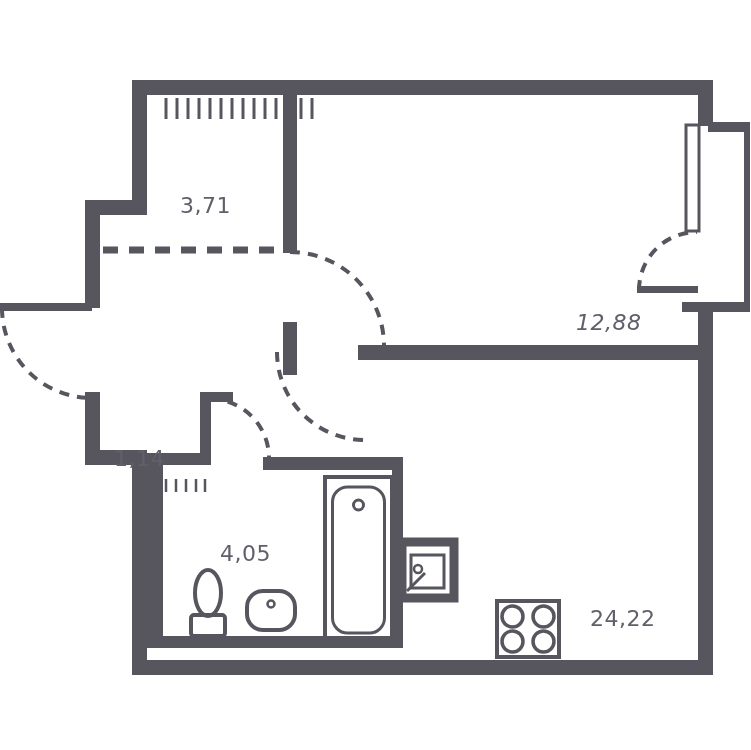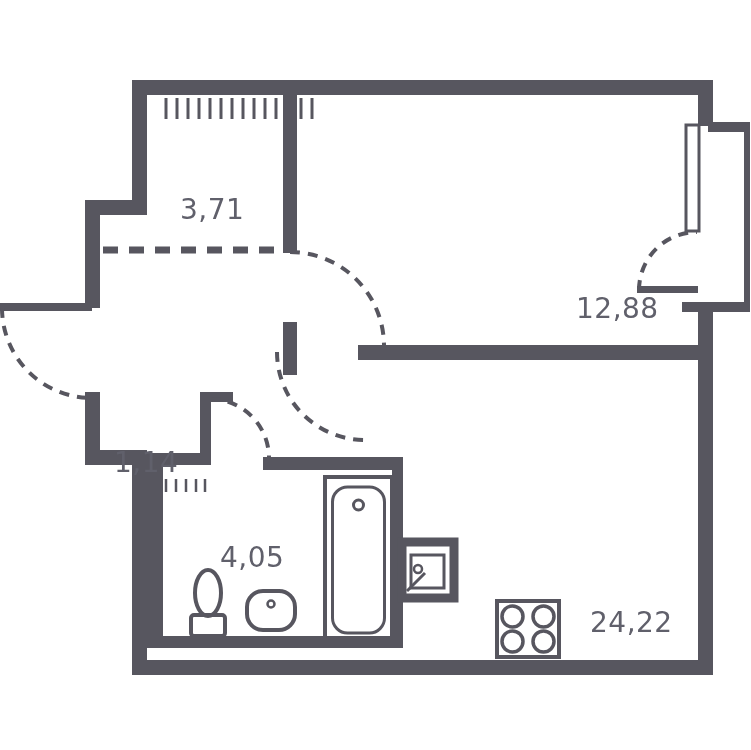--- a/index.html
+++ b/index.html
@@ -3,21 +3,21 @@
 <meta charset="utf-8">
 <style>
   :root { --wall:#57565f; --label:#60606b; }
   html,body { margin:0; padding:0; background:#ffffff; }
   .plan {
     position:relative; width:751px; height:750px; background:#ffffff;
     font-family:"DejaVu Sans", sans-serif;
   }
   .plan svg { position:absolute; left:0; top:0; }
   .area-label {
-    position:absolute; color:var(--label); font-size:28px; letter-spacing:.5px;
+    position:absolute; color:var(--label); font-size:22px; letter-spacing:.5px;
     white-space:nowrap; user-select:none;
   }
   .wall { fill:var(--wall); }
   .stroke { fill:none; stroke:var(--wall); }
   .dash  { fill:none; stroke:var(--wall); stroke-width:4; stroke-dasharray:10 8; }
 </style>
 </head>
 <body>
 
 <div class="plan">
@@ -122,21 +122,21 @@
       <circle class="stroke" stroke-width="3.5" cx="512.5" cy="616.5" r="10.5"></circle>
       <circle class="stroke" stroke-width="3.5" cx="543.5" cy="616.5" r="10.5"></circle>
       <circle class="stroke" stroke-width="3.5" cx="512.5" cy="641.5" r="10.5"></circle>
       <circle class="stroke" stroke-width="3.5" cx="543.5" cy="641.5" r="10.5"></circle>
     </g>
 
   </svg>
 
   <div class="area-label" style="left:180px; top:193px;">3,71</div>
 
-  <div class="area-label" style="left:576px; top:292px;">12,88</div>
+  <div class="area-label" style="left:576px; top:310px;font-style:italic;">12,88</div>
 
   <div class="area-label" style="left:114px; top:406px;margin-top:40px;">1,14</div>
 
   <div class="area-label" style="left:220px; top:541px;text-align:center;">4,05</div>
 
   <div class="area-label" style="left:590px; top:606px;">24,22</div>
 
 </div>
 
 </body></html>

